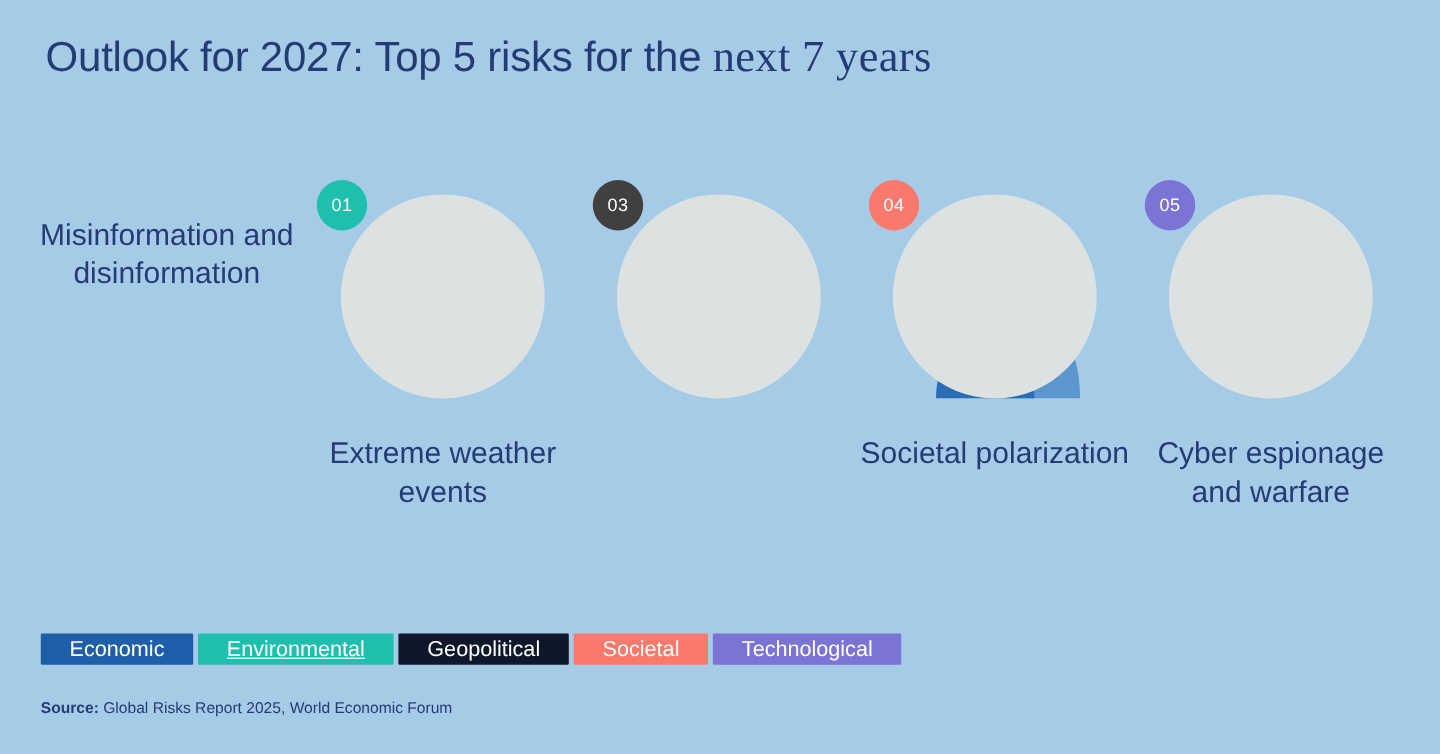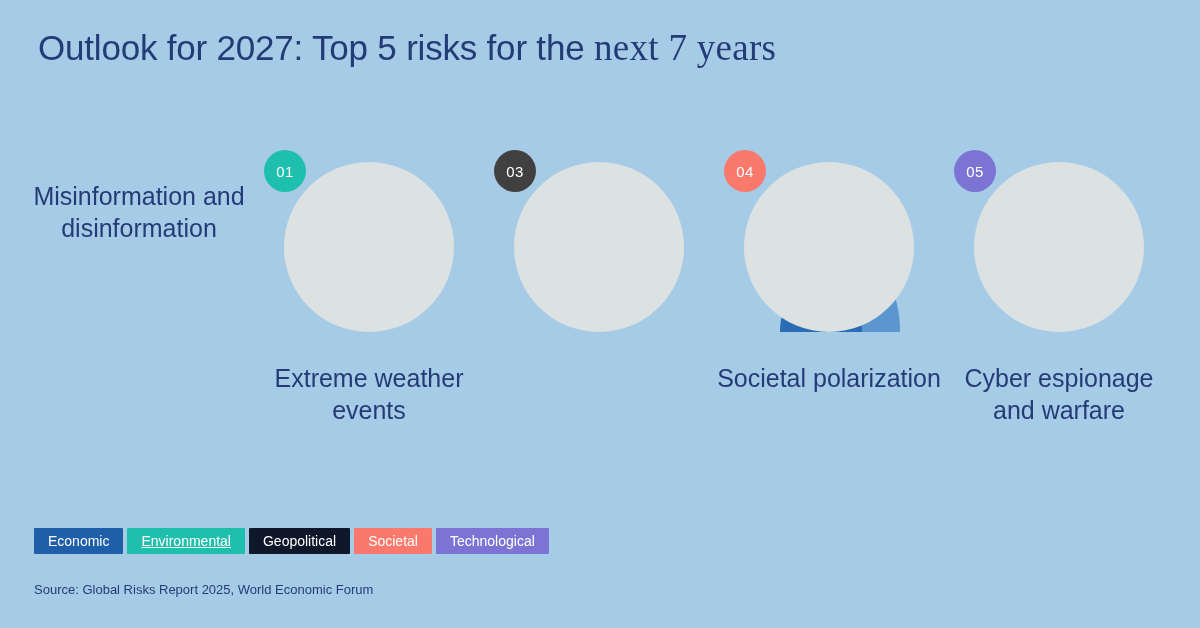--- a/index.html
+++ b/index.html
@@ -91,40 +91,40 @@
 
   
   #legend {
     position: absolute;
     left: 34px;
     top: 528px;
     display: flex;
   }
   .legend-item {
     height: 26px;
-    padding: 0 14px;
+    padding: 0 24px;
     display: flex;
     align-items: center;
     justify-content: center;
-    font-size: 14px;
+    font-size: 18px;
     color: #ffffff;
     margin-right: 4px;
     border-radius: 1px;
     white-space: nowrap;
   }
 
   
   #source {
     position: absolute;
     left: 34px;
     top: 582px;
     font-size: 13px;
     color: #243c76;
   }
-  #source .src-label { font-weight: normal; }
+  #source .src-label { font-weight: bold; }
 </style>
 </head>
 <body style="background: rgb(166, 203, 231);">
 
 <div id="title">
   <span>Outlook for 2027: Top 5 risks for the </span><span class="serif">next 7 years</span>
 </div>
 
 <div id="cards">
 

